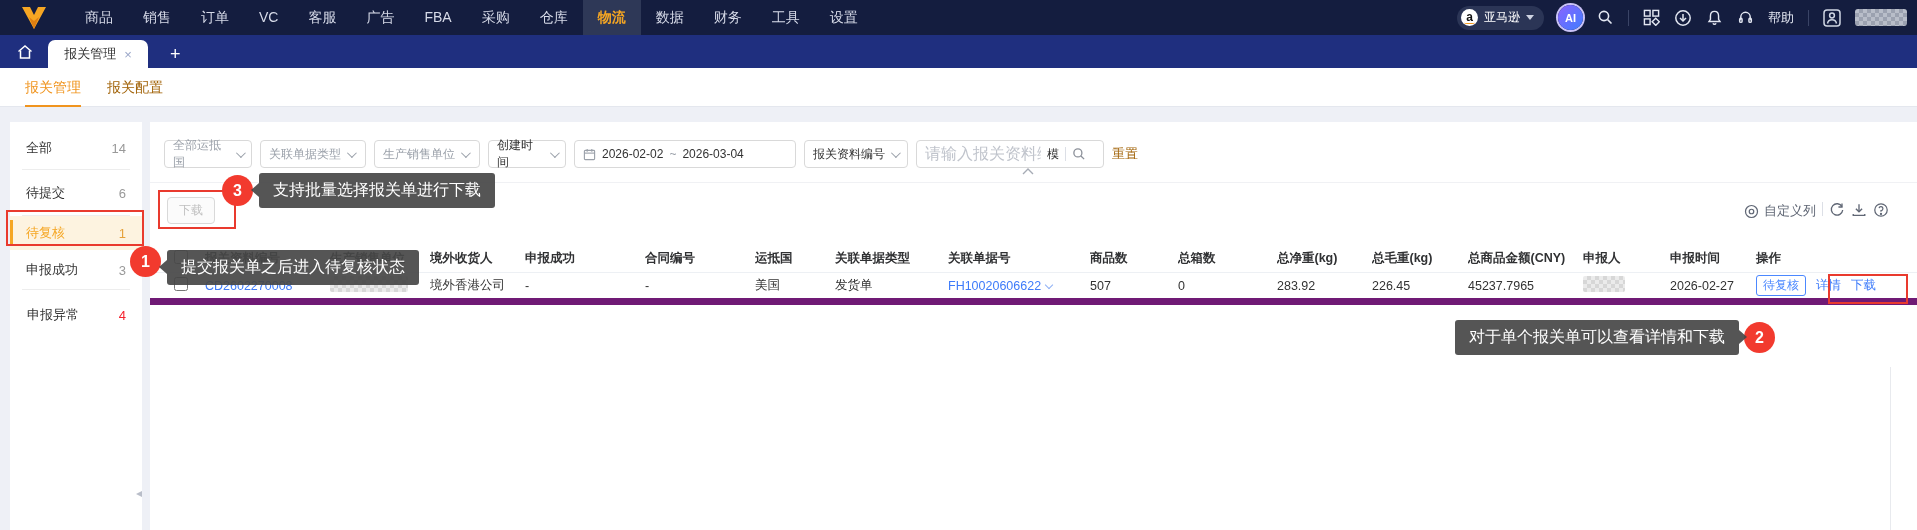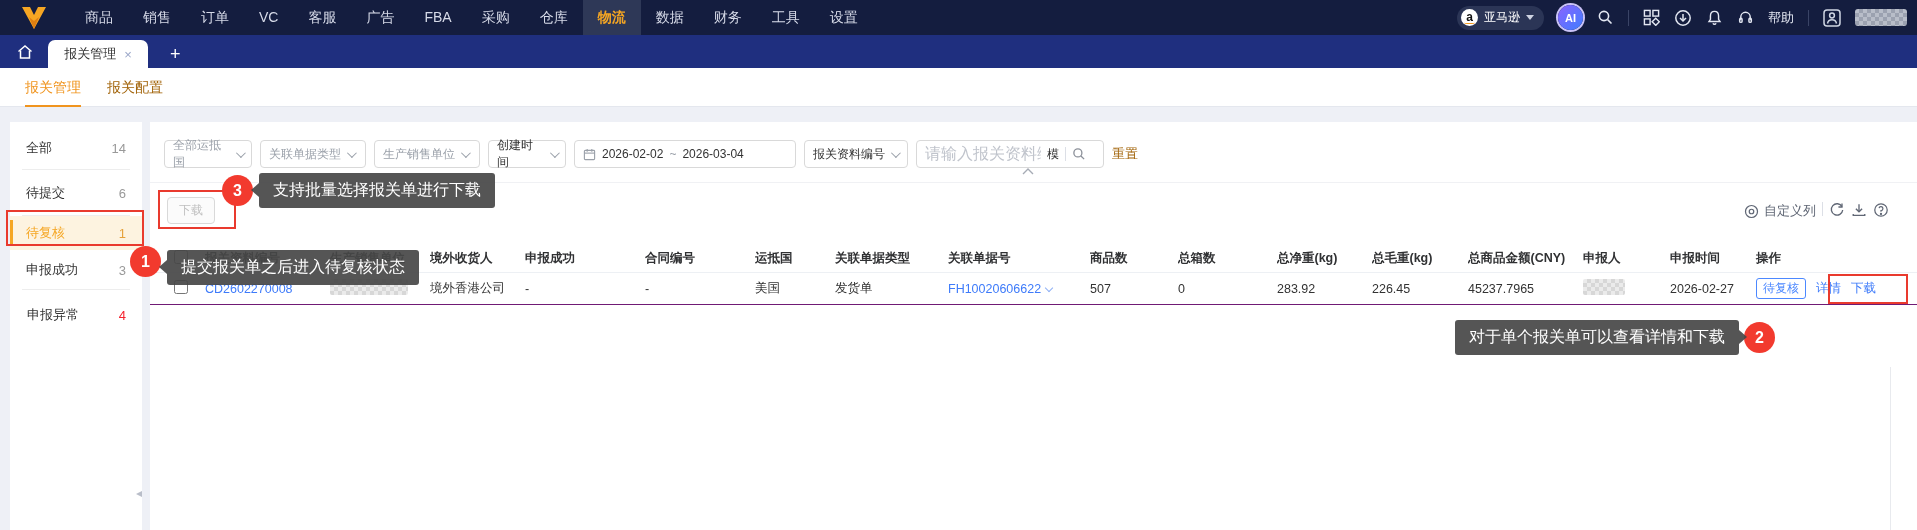--- a/index.html
+++ b/index.html
@@ -64,21 +64,21 @@
   .filter-split { position:absolute; left:0; right:0; top:60px; height:1px; background:#f0f1f4; }
   .collapse-chev { position:absolute; left:872px; top:46px; color:#a6abb5; cursor:pointer; }
 
   .dl-btn { position:absolute; left:17px; top:75px; width:48px; height:27px; border:1px solid #d9d9d9; border-radius:4px; background:#fbfbfb; color:#bfbfbf; font-size:12px; display:flex; align-items:center; justify-content:center; cursor:not-allowed; }
   .right-tools { position:absolute; right:28px; top:80px; display:flex; align-items:flex-start; gap:6px; color:#5f6674; }
   .rt-label { display:flex; align-items:center; gap:5px; font-size:13px; color:#5f6674; cursor:pointer; }
 
   
   .thead, .trow { position:absolute; left:0; display:flex; align-items:center; width:1767px; }
   .thead { top:123px; height:28px; border-bottom:1px solid #edf0f4; }
-  .trow  { top:151px; height:32px; border-bottom:1px solid #701a75; }
+  .trow  { top:151px; height:32px; border-bottom:7px solid #701a75; }
   .cell { padding-right:6px; font-size:12.5px; color:#333; white-space:nowrap; overflow:hidden; }
   .thead .cell { font-weight:bold; color:#303133; }
   .c0{width:55px; padding-left:24px;} .c1{width:125px;} .c2{width:100px;} .c3{width:95px;}
   .c4{width:120px;} .c5{width:110px;} .c6{width:80px;} .c7{width:113px;} .c8{width:142px;}
   .c9{width:88px;} .c10{width:99px;} .c11{width:95px;} .c12{width:96px;} .c13{width:115px;}
   .c14{width:87px;} .c15{width:70px;} .c16{width:177px; padding-left:16px; display:flex; align-items:center; gap:10px;}
   .blue { color:#3e7bfa; cursor:pointer; }
   .chev-blue { width:6px; height:6px; border-right:1.2px solid #8fb0f5; border-bottom:1.2px solid #8fb0f5; display:inline-block; transform:rotate(45deg); margin-left:5px; vertical-align:2px; }
   .badge { display:inline-block; border:1px solid #4c88ff; color:#4c88ff; font-size:12px; border-radius:3px; padding:1px 6px; background:#fff; }
   .mosaic { height:16px; border-radius:2px; background:

